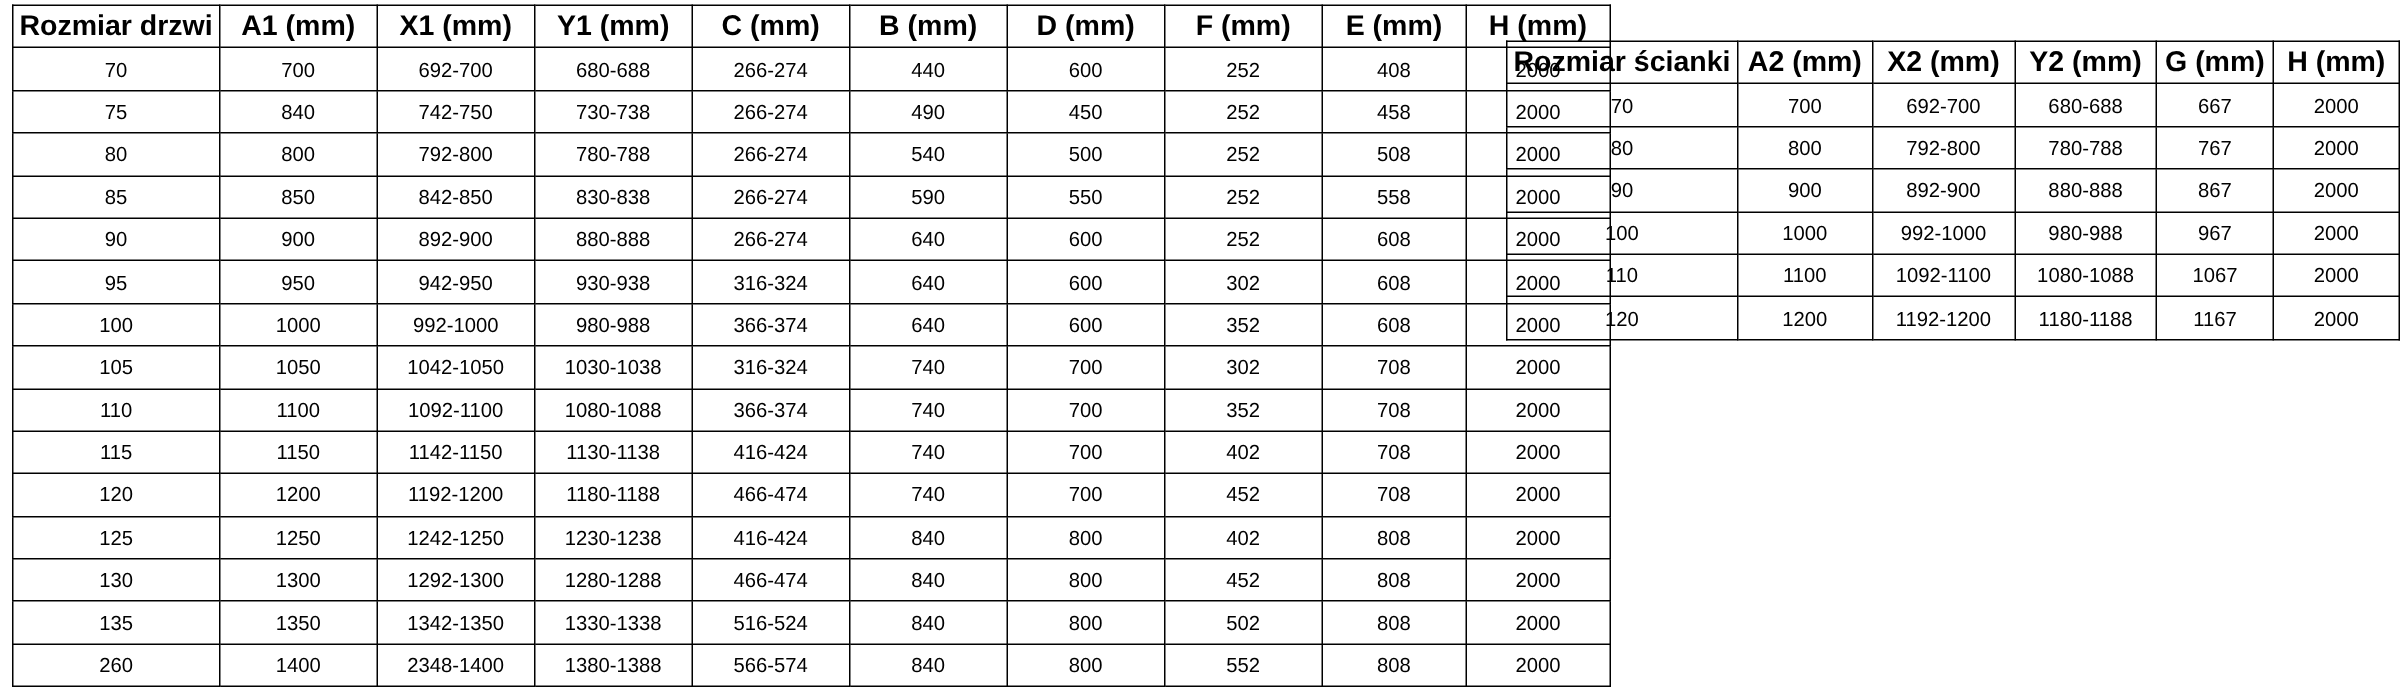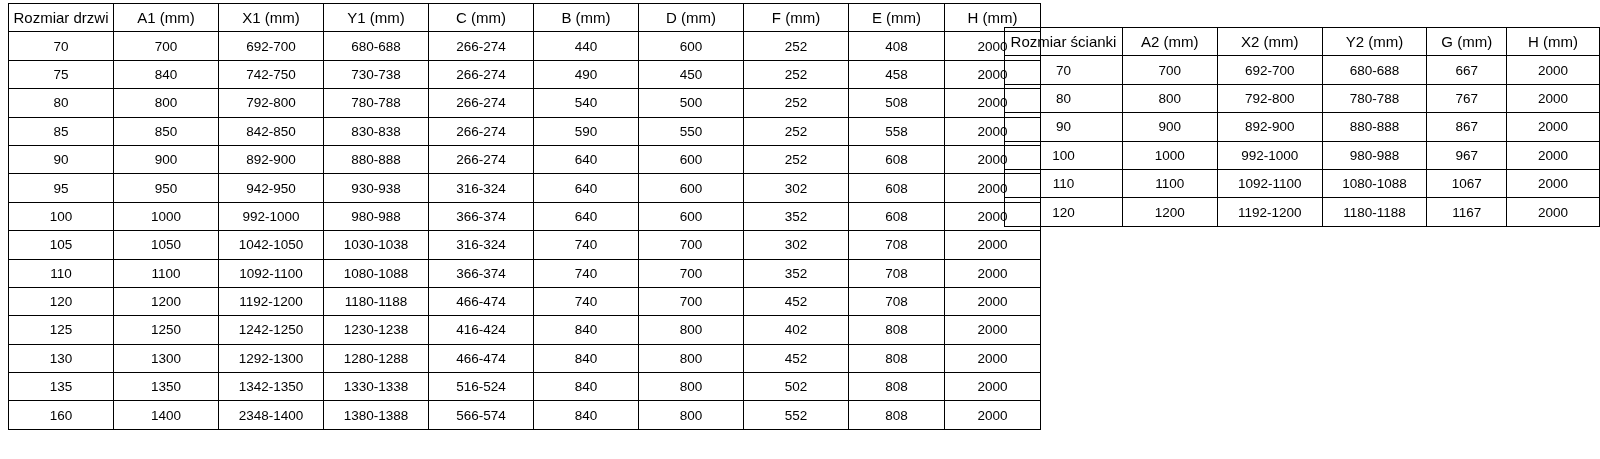--- a/index.html
+++ b/index.html
@@ -39,22 +39,22 @@
   table.data-table td {
     border: 1px solid #000000;
     text-align: center;
     vertical-align: middle;
     font-size: 13.5px;
     height: 27.4px;
     padding: 0 4px;
     white-space: nowrap;
   }
   table.data-table th {
-    font-weight: normal;
-    font-size: 15px;
+    font-weight: bold;
+    font-size: 19px;
   }
   table.data-table td {
     font-weight: normal;
   }
   
   #doors-table col.c0 { width: 105px; }
   #doors-table col.c1 { width: 105px; }
   #doors-table col.c2 { width: 105px; }
   #doors-table col.c3 { width: 105px; }
   #doors-table col.c4 { width: 105px; }
@@ -207,20 +207,32 @@
             <td>1092-1100</td>
             <td>1080-1088</td>
             <td>366-374</td>
             <td>740</td>
             <td>700</td>
             <td>352</td>
             <td>708</td>
             <td>2000</td>
           </tr>
           <tr>
+            <td>115</td>
+            <td>1150</td>
+            <td>1142-1150</td>
+            <td>1130-1138</td>
+            <td>416-424</td>
+            <td>740</td>
+            <td>700</td>
+            <td>402</td>
+            <td>708</td>
+            <td>2000</td>
+          </tr>
+          <tr>
             <td>120</td>
             <td>1200</td>
             <td>1192-1200</td>
             <td>1180-1188</td>
             <td>466-474</td>
             <td>740</td>
             <td>700</td>
             <td>452</td>
             <td>708</td>
             <td>2000</td>
@@ -255,21 +267,21 @@
             <td>1342-1350</td>
             <td>1330-1338</td>
             <td>516-524</td>
             <td>840</td>
             <td>800</td>
             <td>502</td>
             <td>808</td>
             <td>2000</td>
           </tr>
           <tr>
-            <td>160</td>
+            <td>260</td>
             <td>1400</td>
             <td>2348-1400</td>
             <td>1380-1388</td>
             <td>566-574</td>
             <td>840</td>
             <td>800</td>
             <td>552</td>
             <td>808</td>
             <td>2000</td>
           </tr>

